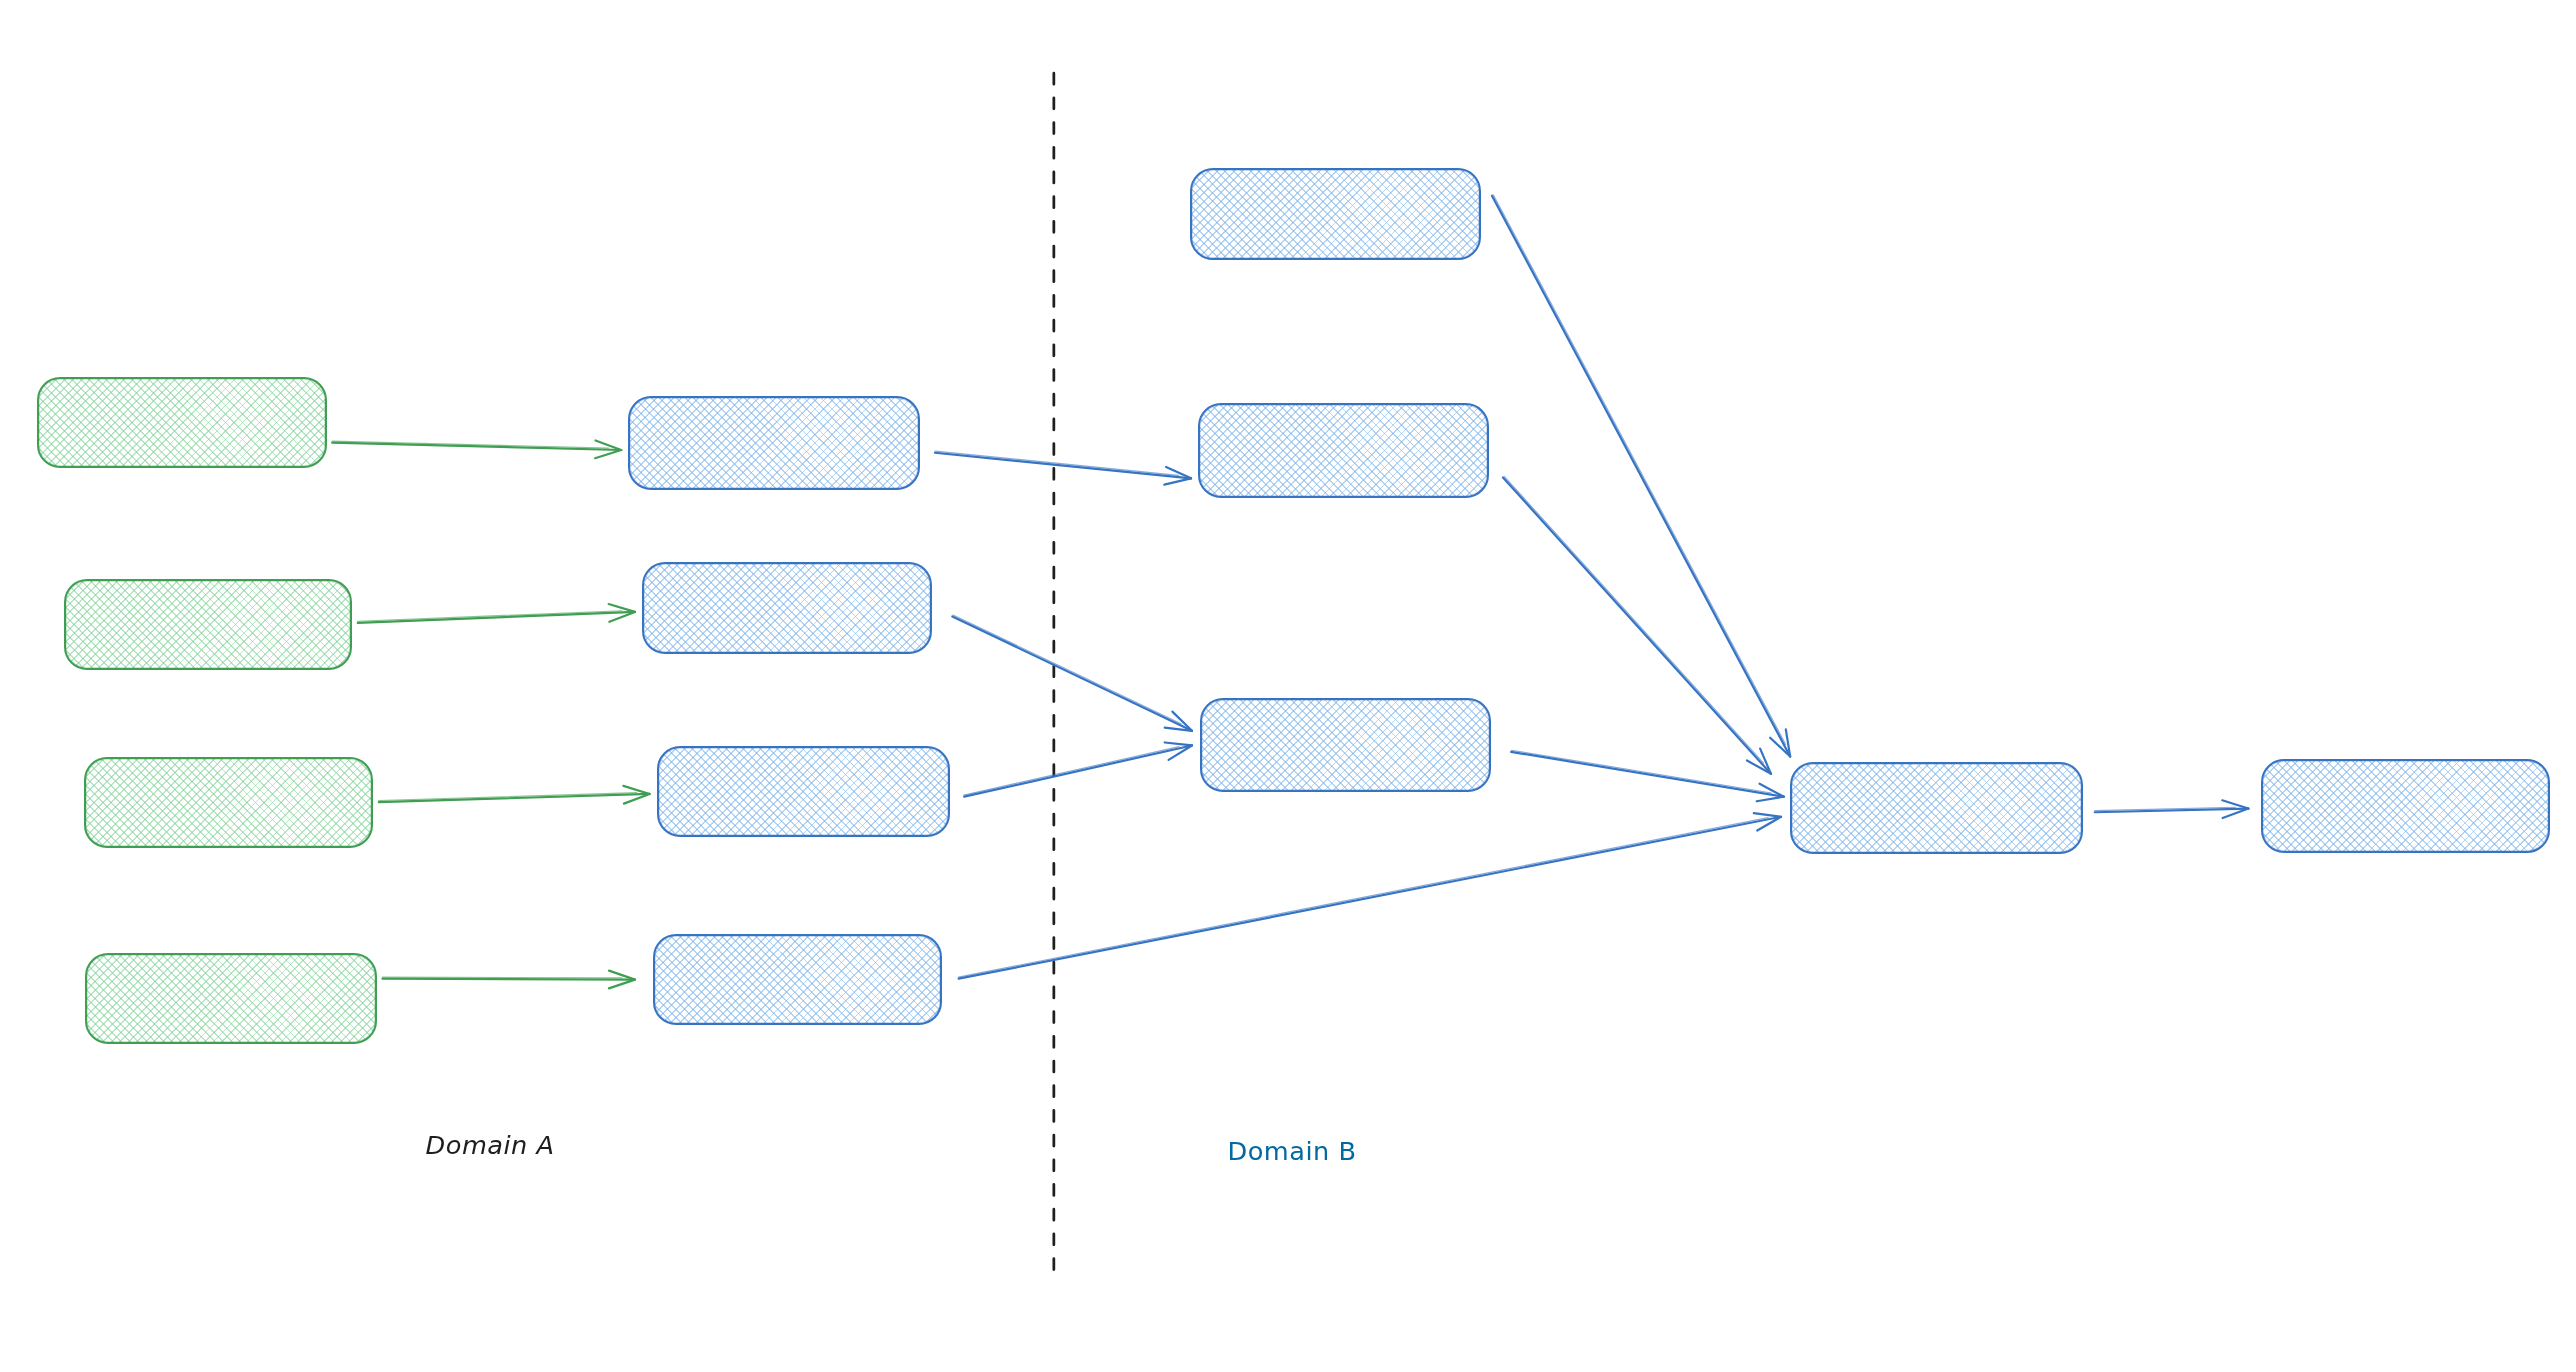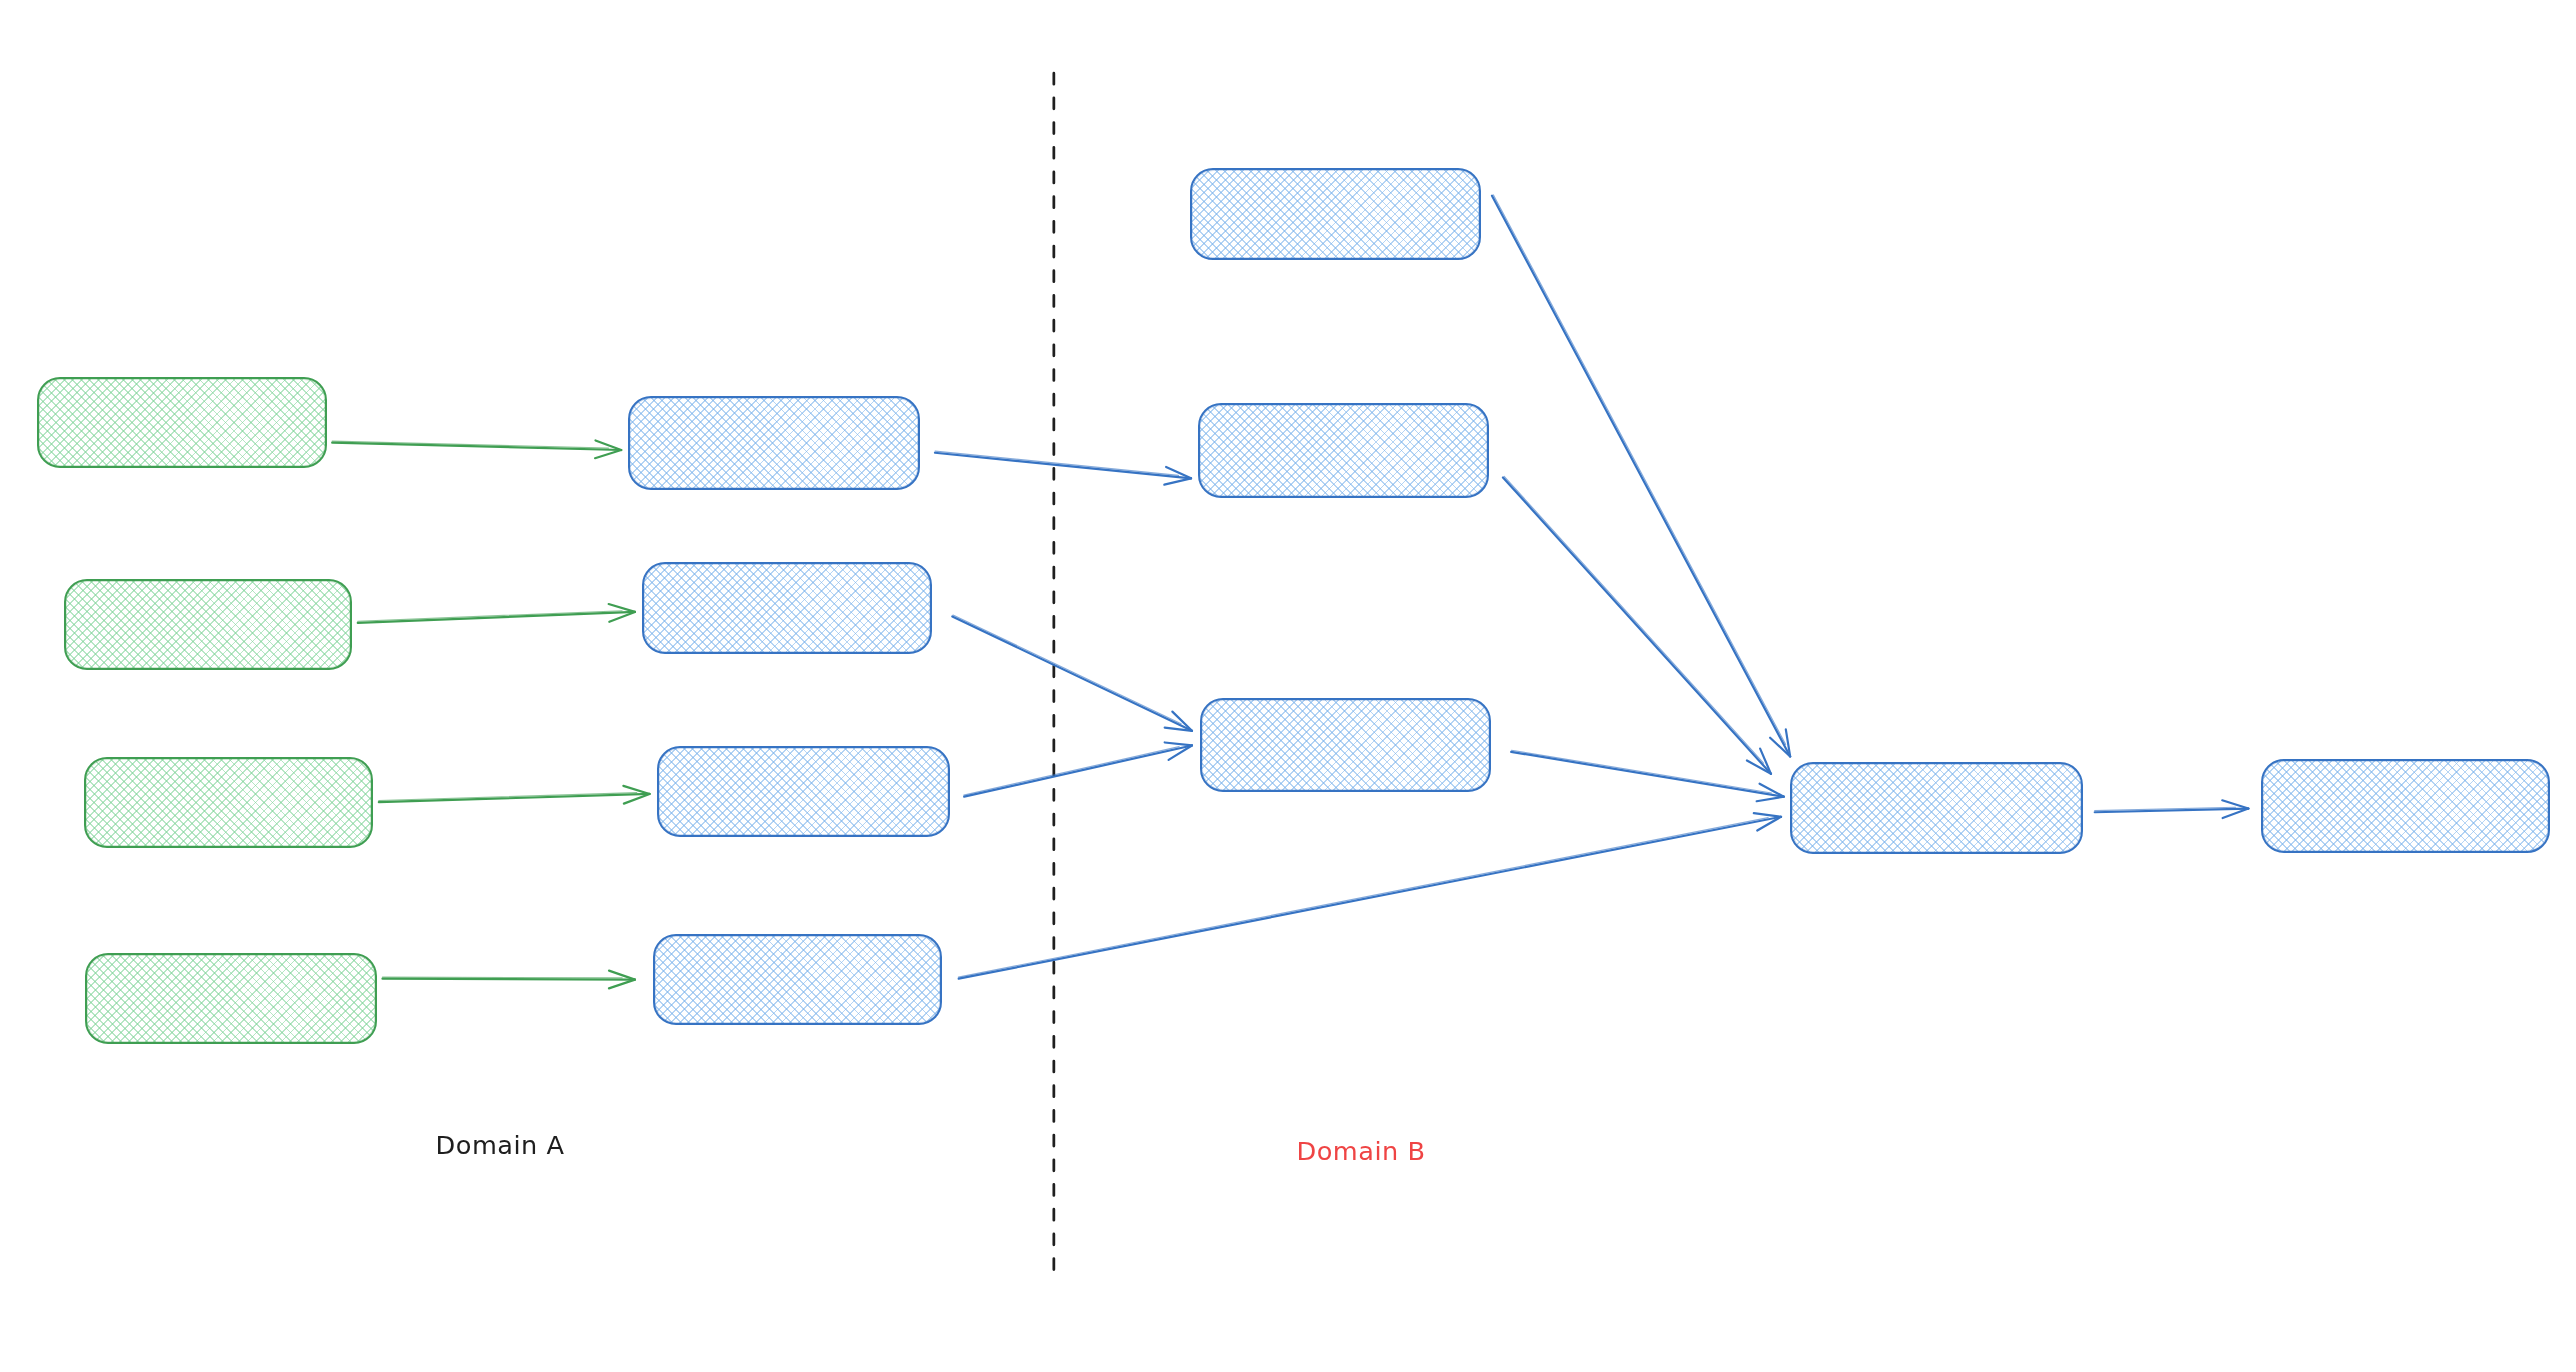--- a/index.html
+++ b/index.html
@@ -123,16 +123,16 @@
       <div class="node node-blue" style="left: 628px; top: 396px; width: 292px; height: 94px;"></div>
       <div class="node node-blue" style="left: 642px; top: 562px; width: 290px; height: 92px;"></div>
       <div class="node node-blue" style="left: 657px; top: 746px; width: 293px; height: 91px;"></div>
       <div class="node node-blue" style="left: 653px; top: 934px; width: 289px; height: 91px;"></div>
       <div class="node node-blue" style="left: 1190px; top: 168px; width: 291px; height: 92px;"></div>
       <div class="node node-blue" style="left: 1198px; top: 403px; width: 291px; height: 95px;"></div>
       <div class="node node-blue" style="left: 1200px; top: 698px; width: 291px; height: 94px;"></div>
       <div class="node node-blue" style="left: 1790px; top: 762px; width: 293px; height: 92px;"></div>
       <div class="node node-blue" style="left: 2261px; top: 759px; width: 289px; height: 94px;"></div>
     </div>
-  <div class="domain-label" style="left: 500px; top: 1145px; color: rgb(30, 30, 30);">Domain A</div>
-  <div class="domain-label" style="left: 1361px; top: 1151px; color: #ef4444;">Domain B</div>
+  <div class="domain-label" style="left: 490px; top: 1145px; color: rgb(30, 30, 30); font-style: italic;">Domain A</div>
+  <div class="domain-label" style="left: 1292px; top: 1151px; color: #0369a1;">Domain B</div>
 </div>
 
 
 </body></html>

